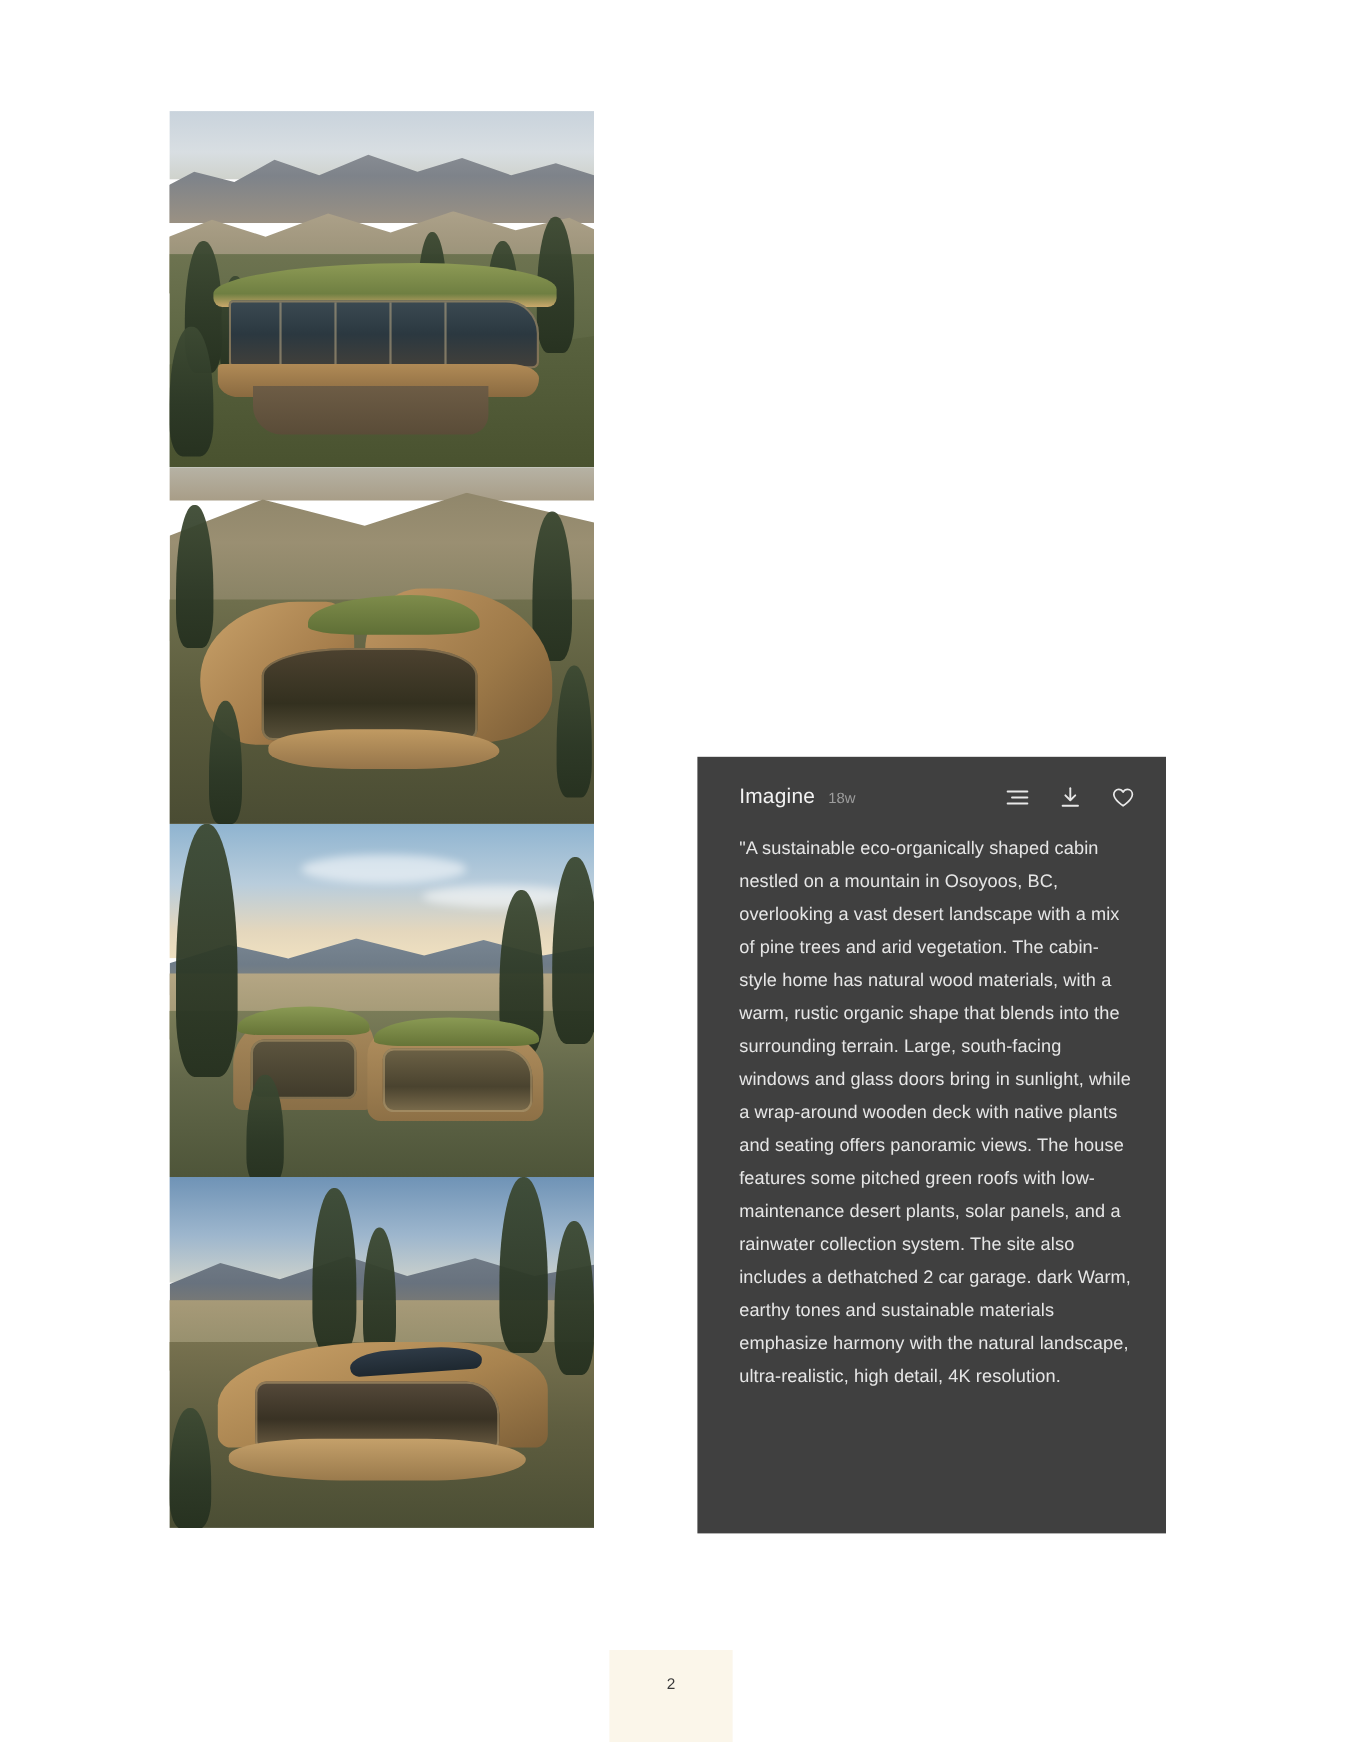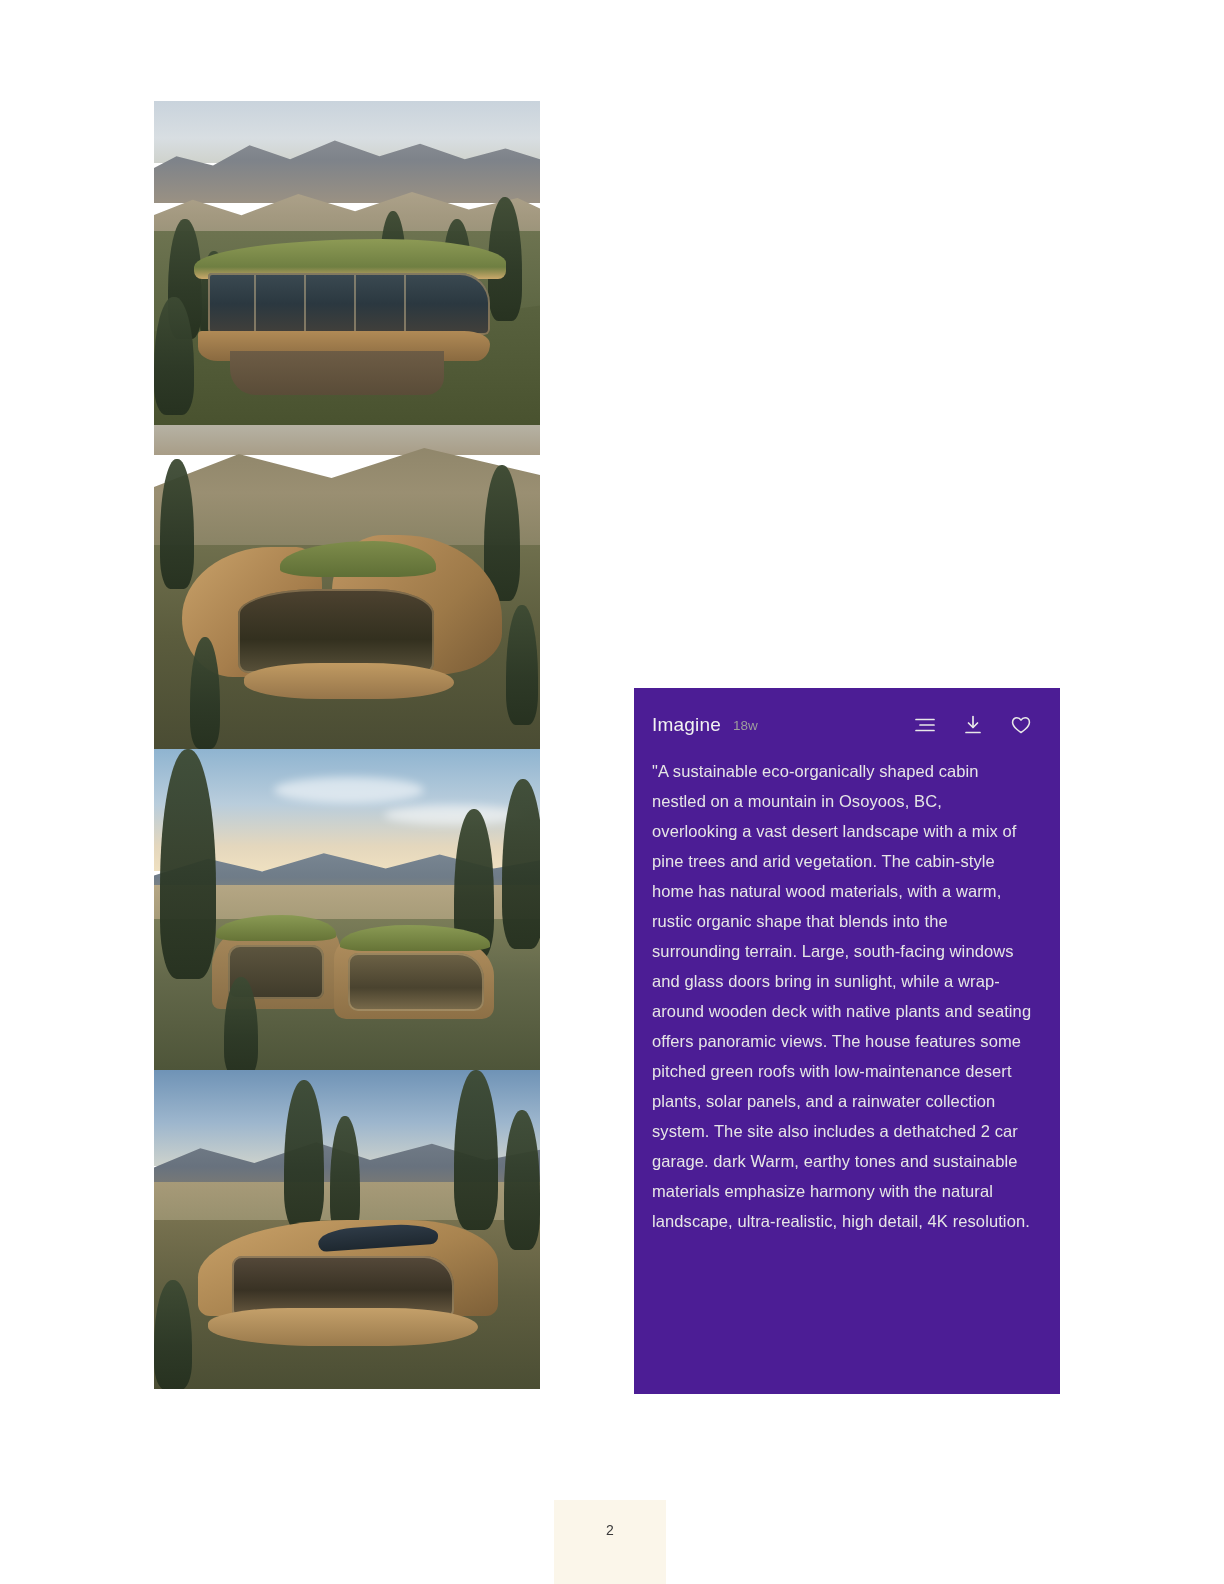--- a/index.html
+++ b/index.html
@@ -234,24 +234,24 @@
     border-radius: 36% 40% 40% 50% / 50% 60% 60% 60%;
   }
 
   
   .caption-card {
     position: absolute;
     left: 634px;
     top: 688px;
     width: 426px;
     height: 706px;
-    background: #4c1d95;
+    background: #404040;
     color: #e9e9e9;
     box-sizing: border-box;
-    padding: 20px 28px 14px 18px;
+    padding: 20px 28px 14px 38px;
     overflow: hidden;
   }
   .caption-header {
     display: flex;
     align-items: center;
     height: 34px;
     margin-bottom: 14px;
   }
   .app-name {
     font-size: 19px;

